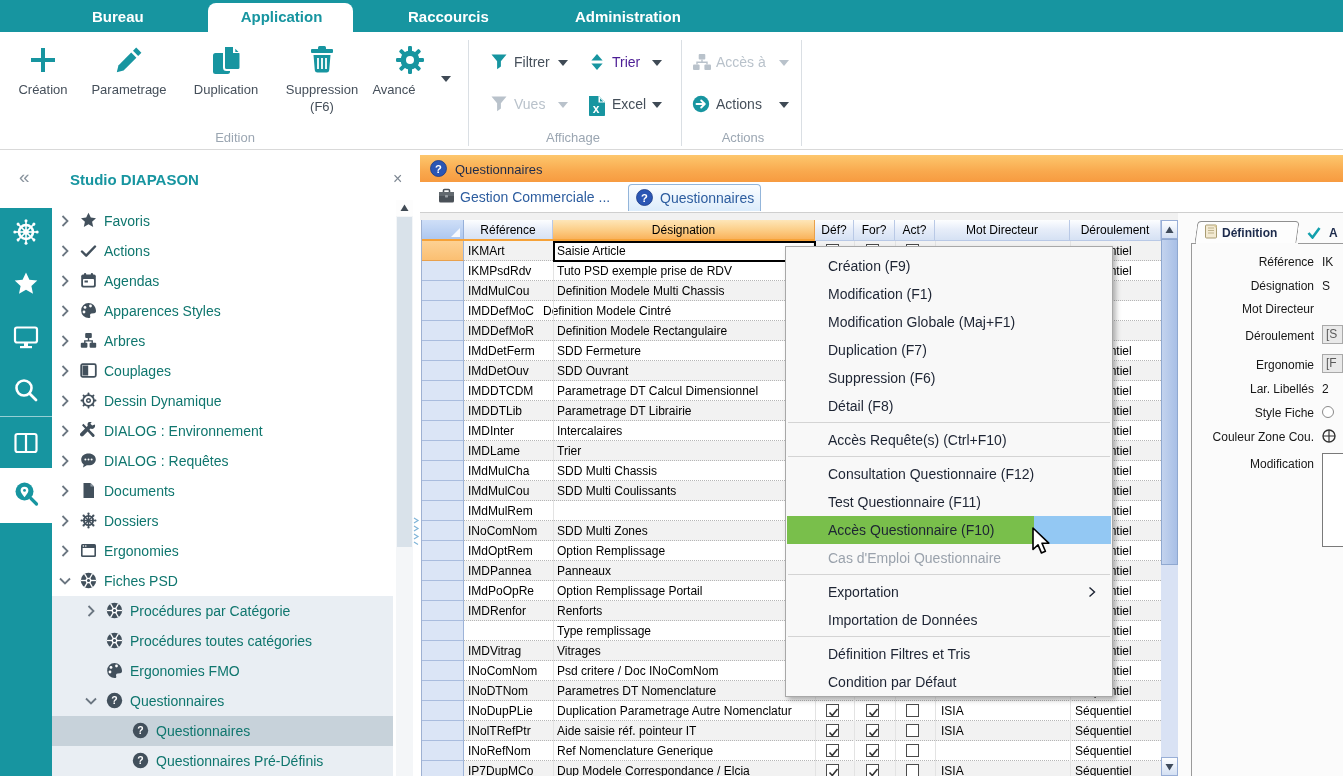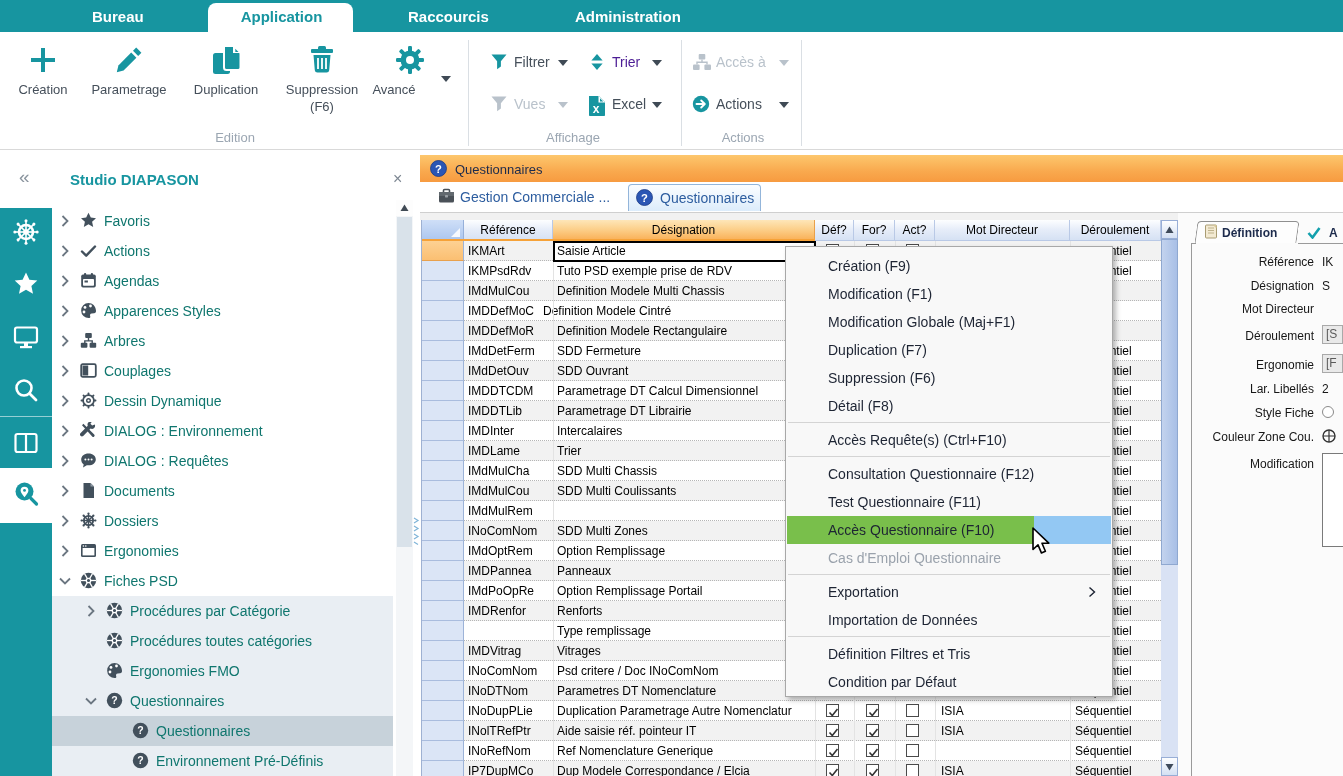--- a/index.html
+++ b/index.html
@@ -356,21 +356,21 @@
 <div class="abs" style="left:52px;top:716px;width:341px;height:30px;background:#c7d2da"></div>
 <div class="abs" style="left:132px;top:722px"><svg style="" width="17" height="17" viewBox="0 0 17 17">
       <circle cx="8.5" cy="8.5" r="7.7" fill="#42505c"></circle>
       <text x="8.5" y="12.2" text-anchor="middle" font-family="Liberation Sans" font-size="10.5" font-weight="bold" fill="#fff">?</text>
     </svg></div>
 <div class="treeitem" style="left:156px;top:716px">Questionnaires</div>
 <div class="abs" style="left:132px;top:752px"><svg style="" width="17" height="17" viewBox="0 0 17 17">
       <circle cx="8.5" cy="8.5" r="7.7" fill="#42505c"></circle>
       <text x="8.5" y="12.2" text-anchor="middle" font-family="Liberation Sans" font-size="10.5" font-weight="bold" fill="#fff">?</text>
     </svg></div>
-<div class="treeitem" style="left:156px;top:746px">Environnement Pré-Définis</div>
+<div class="treeitem" style="left:156px;top:746px">Questionnaires Pré-Définis</div>
 <div class="abs" style="left:396px;top:200px;width:17px;height:576px;background:#f4f6f8"></div>
 <div class="abs" style="left:396px;top:200px;width:17px;height:16px;background:#fdfdfd"></div>
 <svg class="abs" style="left:400px;top:204px" width="9" height="8" viewBox="0 0 9 8">
     <path d="M4.5 0.5L8.5 7h-8z" fill="#404a54"></path>
   </svg>
 <div class="abs" style="left:397px;top:217px;width:15px;height:330px;background:#d9e2ea"></div>
 <svg class="abs" style="left:413px;top:517px" width="7" height="30" viewBox="0 0 7 30">
     <g stroke="#7fb4d8" stroke-width="1.2" fill="none">
       <path d="M1 1l4 2.5-4 2.5M1 9l4 2.5-4 2.5M1 17l4 2.5-4 2.5M1 25l4 2.5"></path>
     </g>

